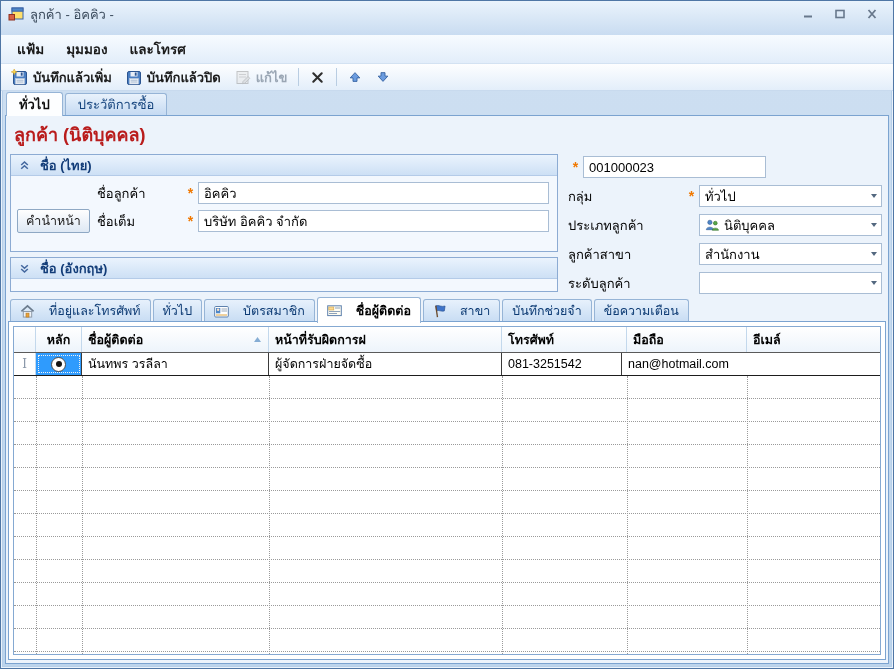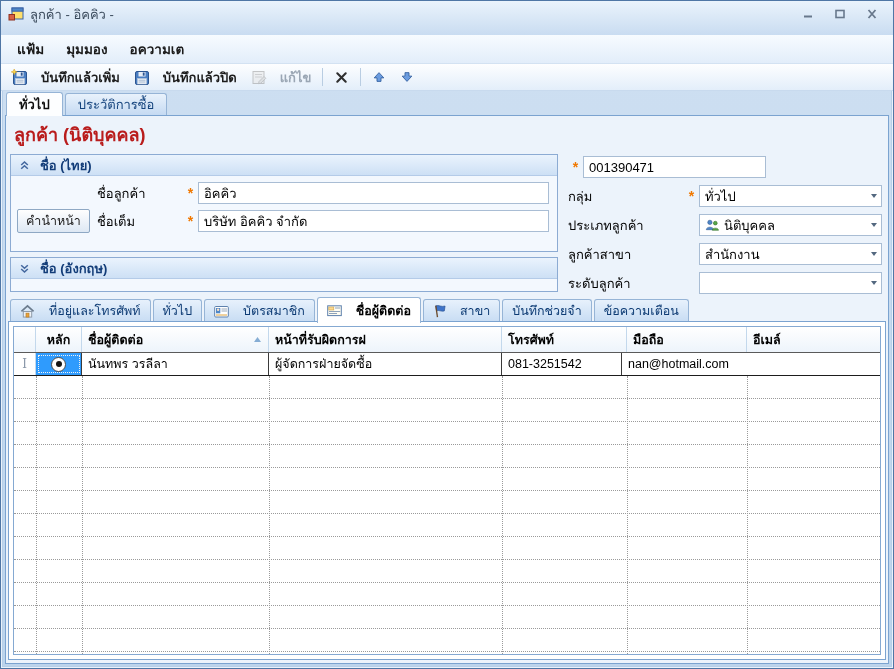--- a/index.html
+++ b/index.html
@@ -12,21 +12,21 @@
     background:linear-gradient(#eaf3fc,#c9dcf1);color:#3a4a5c;font-size:13px;gap:6px;}
   .titlebar .ttl{flex:1;white-space:nowrap;overflow:hidden;}
   .winbtn{width:26px;height:16px;display:flex;align-items:center;justify-content:center;cursor:default;}
   
   .menubar{height:28px;display:flex;align-items:center;padding:0 6px;gap:2px;
     background:linear-gradient(#f7fbff,#e2edfa);border-bottom:1px solid #d3e2f2;}
   .menuitem{padding:3px 10px;font-size:13.5px;font-weight:600;color:#1b1b1b;border-radius:2px;}
   
   .toolbar{height:26px;display:flex;align-items:center;padding:0 4px;gap:2px;
     background:linear-gradient(#fdfeff,#e3eefa);border-bottom:1px solid #c8daee;}
-  .tbtn{display:flex;align-items:center;gap:13px;padding:2px 6px;font-size:13px;font-weight:600;color:#1b1b1b;border-radius:2px;}
+  .tbtn{display:flex;align-items:center;gap:5px;padding:2px 6px;font-size:13px;font-weight:600;color:#1b1b1b;border-radius:2px;}
   .tbtn.disabled{color:#9aa6b4;}
   .tsep{width:1px;height:18px;background:#b9cde2;margin:0 3px;}
   
   .tabstrip{height:24px;display:flex;align-items:flex-end;padding:0 0 0 5px;gap:2px;}
   .ttab{height:21px;display:flex;align-items:center;padding:0 12px;font-size:13px;
     color:#14437d;background:linear-gradient(#e9f2fc,#c5daf2);
     border:1px solid #96b4d6;border-bottom:none;border-radius:3px 3px 0 0;}
   .ttab.active{background:#fdfeff;font-weight:700;color:#101010;height:23px;margin-bottom:-1px;z-index:3;}
   
   .content{position:relative;flex:1;margin:0 4px 4px;border:1px solid #7ba3d0;background:#ecf3fb;z-index:2;}
@@ -116,21 +116,21 @@
     <span class="winbtn">
       <svg width="12" height="10" viewBox="0 0 12 10">
           <path d="M2.5 1 L9.5 9 M9.5 1 L2.5 9" stroke="#68788c" stroke-width="1.8"></path>
         </svg>
     </span>
   </div>
 
   <div class="menubar">
     <span class="menuitem">แฟ้ม</span>
     <span class="menuitem">มุมมอง</span>
-    <span class="menuitem">อความเต</span>
+    <span class="menuitem">และโทรศ</span>
   </div>
 
   <div class="toolbar">
     <span class="tbtn">
       <span>
         <svg width="17" height="16" viewBox="0 0 17 16">
           <rect x="2.5" y="2.5" width="13" height="13" rx="1.5" fill="#4a7ec2" stroke="#2c5591"></rect>
           <rect x="5.5" y="3" width="7" height="4.5" fill="#e8eef7"></rect>
           <rect x="9.8" y="3.5" width="1.8" height="3.2" fill="#2c5591"></rect>
           <rect x="4.5" y="9.5" width="9" height="5.5" fill="#f4f7fb" stroke="#b9c7da" stroke-width="0.6"></rect>
@@ -233,21 +233,21 @@
             </svg>
         </span>
         <span>ชื่อ (อังกฤษ)</span>
       </div>
     </div>
 
     <div class="details">
       <div class="drow">
         <span class="req">*</span>
         <span class="dfield">
-          <span class="val">001390471</span>
+          <span class="val">001000023</span>
         </span>
       </div>
       <div class="drow">
         <span class="dlabel">กลุ่ม</span>
         <span class="req">*</span>
         <span class="dfield">
           <span class="val">ทั่วไป</span>
           <span class="combo-arrow"></span>
         </span>
       </div>

